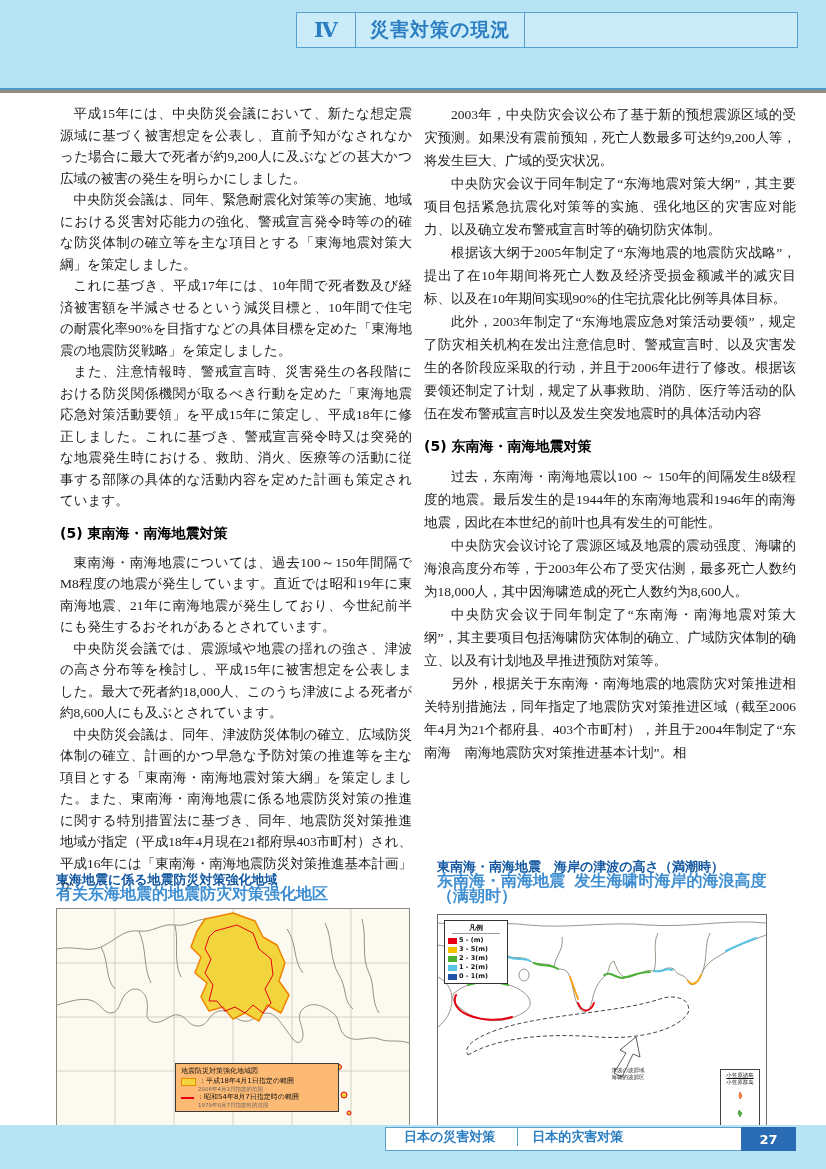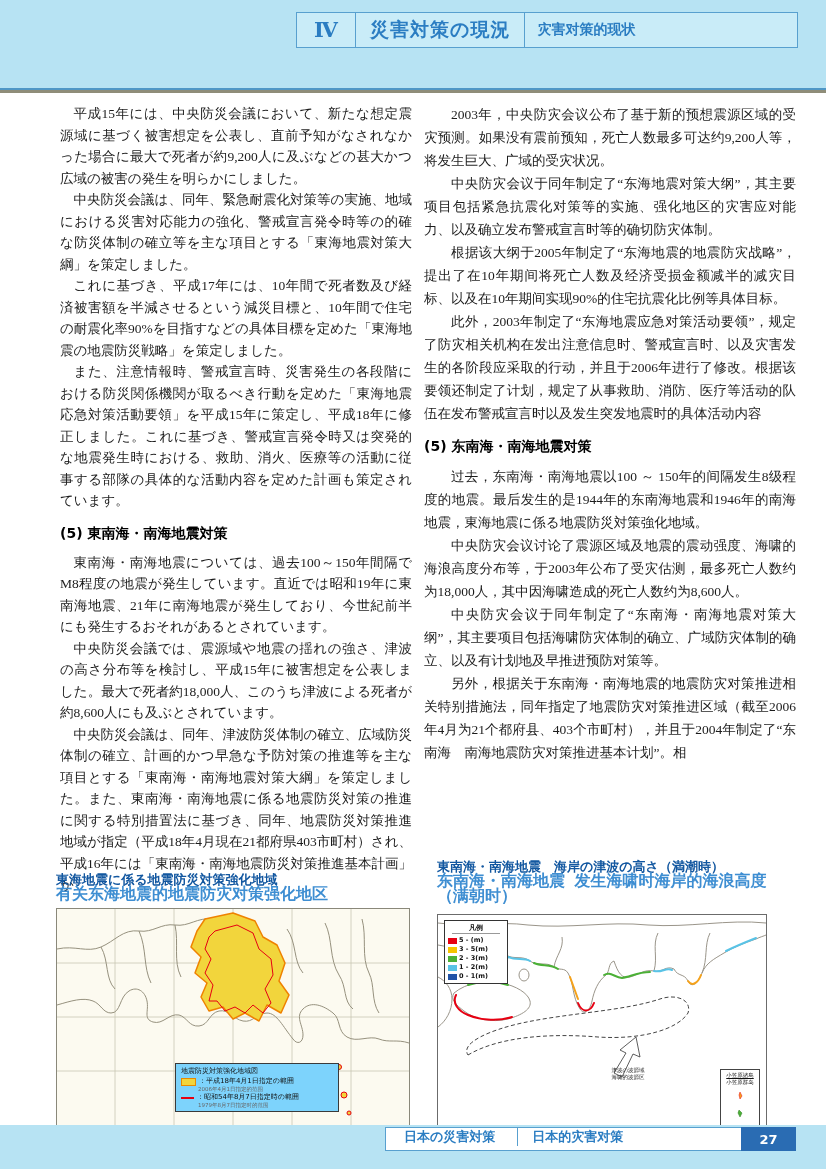--- a/index.html
+++ b/index.html
@@ -31,21 +31,21 @@
   .fig-left{left:56px;top:856px;width:424px;}
   .fig-right{left:437px;top:843px;width:360px;}
   .fig-cap-ja{font-family:"DejaVu Sans","Liberation Sans",sans-serif;font-weight:bold;
               font-size:13px;color:#1257a0;line-height:16px;margin-top:16px;}
   .fig-cap-zh{font-family:Liberation Mono, monospace;font-weight:bold;
               font-size:16px;color:#3e8ed2;line-height:15px;}
   .map-frame{position:relative;margin-top:5px;}
   .map-left-frame{width:352px;height:216px;border:1px solid #8a887a;background:#fcfaf0;}
   .map-right-frame{width:328px;height:218px;border:1px solid #6b6b6b;background:#ffffff;margin-top:9px;}
   
-  .legend-left{position:absolute;left:118px;top:154px;width:152px;background:#7dd3fc;
+  .legend-left{position:absolute;left:118px;top:154px;width:152px;background:#fdba74;
                border:1px solid #3a3a3a;padding:3px 5px 2px;
                font-family:"DejaVu Sans","Liberation Sans",sans-serif;}
   .legend-left .lt{font-size:7px;color:#111;margin:0 0 2px;line-height:8px;}
   .leg-row{display:flex;align-items:center;gap:3px;font-size:7px;color:#111;line-height:9px;}
   .swatch-area{width:13px;height:6px;background:#f2d53c;border:1px solid #e88a00;flex:none;}
   .swatch-line{width:13px;height:2px;background:#e60012;flex:none;}
   .leg-sub{font-size:5.5px;color:#666;margin-left:17px;line-height:7px;}
   
   .legend-right{position:absolute;left:6px;top:5px;width:56px;background:#fff;border:1px solid #333;
                 padding:2px 3px;font-family:"DejaVu Sans","Liberation Sans",sans-serif;}
@@ -74,21 +74,20 @@
 </style>
 </head>
 <body>
 
 <div class="page">
 
   <div class="top-band">
     <div class="header-box">
       <div class="hb-num">Ⅳ</div>
       <div class="hb-ja">災害対策の現況</div>
-      <div class="hb-zh">灾害对策的现状</div>
     </div>
   </div>
   <div class="band-rule"></div>
 
   <div class="col col-left jp">
     <p>平成15年には、中央防災会議において、新たな想定震源域に基づく被害想定を公表し、直前予知がなされなかった場合に最大で死者が約9,200人に及ぶなどの甚大かつ広域の被害の発生を明らかにしました。</p>
     <p>中央防災会議は、同年、緊急耐震化対策等の実施、地域における災害対応能力の強化、警戒宣言発令時等の的確な防災体制の確立等を主な項目とする「東海地震対策大綱」を策定しました。</p>
     <p>これに基づき、平成17年には、10年間で死者数及び経済被害額を半減させるという減災目標と、10年間で住宅の耐震化率90%を目指すなどの具体目標を定めた「東海地震の地震防災戦略」を策定しました。</p>
     <p>また、注意情報時、警戒宣言時、災害発生の各段階における防災関係機関が取るべき行動を定めた「東海地震応急対策活動要領」を平成15年に策定し、平成18年に修正しました。これに基づき、警戒宣言発令時又は突発的な地震発生時における、救助、消火、医療等の活動に従事する部隊の具体的な活動内容を定めた計画も策定されています。</p>
     <h3 class="sec-h">(5) 東南海・南海地震対策</h3>
@@ -96,21 +95,21 @@
     <p>中央防災会議では、震源域や地震の揺れの強さ、津波の高さ分布等を検討し、平成15年に被害想定を公表しました。最大で死者約18,000人、このうち津波による死者が約8,600人にも及ぶとされています。</p>
     <p>中央防災会議は、同年、津波防災体制の確立、広域防災体制の確立、計画的かつ早急な予防対策の推進等を主な項目とする「東南海・南海地震対策大綱」を策定しました。また、東南海・南海地震に係る地震防災対策の推進に関する特別措置法に基づき、同年、地震防災対策推進地域が指定（平成18年4月現在21都府県403市町村）され、平成16年には「東南海・南海地震防災対策推進基本計画」が</p>
   </div>
 
   <div class="col col-right zh">
     <p>2003年，中央防灾会议公布了基于新的预想震源区域的受灾预测。如果没有震前预知，死亡人数最多可达约9,200人等，将发生巨大、广域的受灾状况。</p>
     <p>中央防灾会议于同年制定了“东海地震对策大纲”，其主要项目包括紧急抗震化对策等的实施、强化地区的灾害应对能力、以及确立发布警戒宣言时等的确切防灾体制。</p>
     <p>根据该大纲于2005年制定了“东海地震的地震防灾战略”，提出了在10年期间将死亡人数及经济受损金额减半的减灾目标、以及在10年期间实现90%的住宅抗震化比例等具体目标。</p>
     <p>此外，2003年制定了“东海地震应急对策活动要领”，规定了防灾相关机构在发出注意信息时、警戒宣言时、以及灾害发生的各阶段应采取的行动，并且于2006年进行了修改。根据该要领还制定了计划，规定了从事救助、消防、医疗等活动的队伍在发布警戒宣言时以及发生突发地震时的具体活动内容</p>
     <h3 class="sec-h">(5) 东南海・南海地震对策</h3>
-    <p>过去，东南海・南海地震以100 ～ 150年的间隔发生8级程度的地震。最后发生的是1944年的东南海地震和1946年的南海地震，東海地震に係る地震防災対策強化地域。</p>
+    <p>过去，东南海・南海地震以100 ～ 150年的间隔发生8级程度的地震。最后发生的是1944年的东南海地震和1946年的南海地震，因此在本世纪的前叶也具有发生的可能性。</p>
     <p>中央防灾会议讨论了震源区域及地震的震动强度、海啸的海浪高度分布等，于2003年公布了受灾估测，最多死亡人数约为18,000人，其中因海啸造成的死亡人数约为8,600人。</p>
     <p>中央防灾会议于同年制定了“东南海・南海地震对策大纲”，其主要项目包括海啸防灾体制的确立、广域防灾体制的确立、以及有计划地及早推进预防对策等。</p>
     <p>另外，根据关于东南海・南海地震的地震防灾对策推进相关特别措施法，同年指定了地震防灾对策推进区域（截至2006年4月为21个都府县、403个市町村），并且于2004年制定了“东南海　南海地震防灾对策推进基本计划”。相</p>
   </div>
 
   <div class="fig fig-left">
     <div class="fig-cap-ja">東海地震に係る地震防災対策強化地域</div>
     <div class="fig-cap-zh">有关东海地震的地震防灾对策强化地区</div>
     <div class="map-frame map-left-frame">
       <svg width="352" height="216" viewBox="0 0 352 216">

